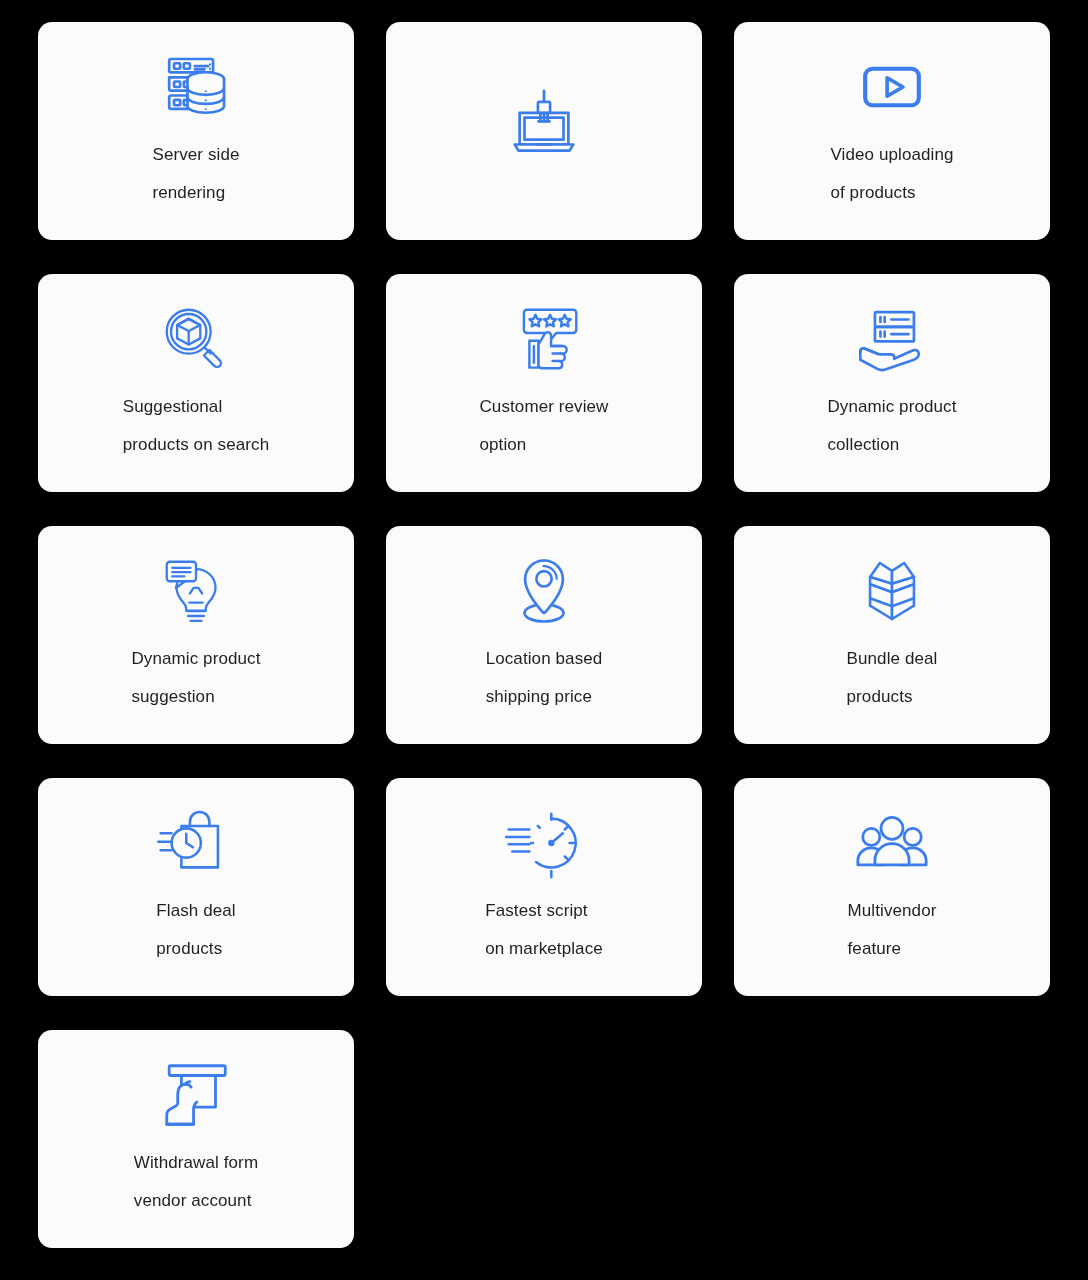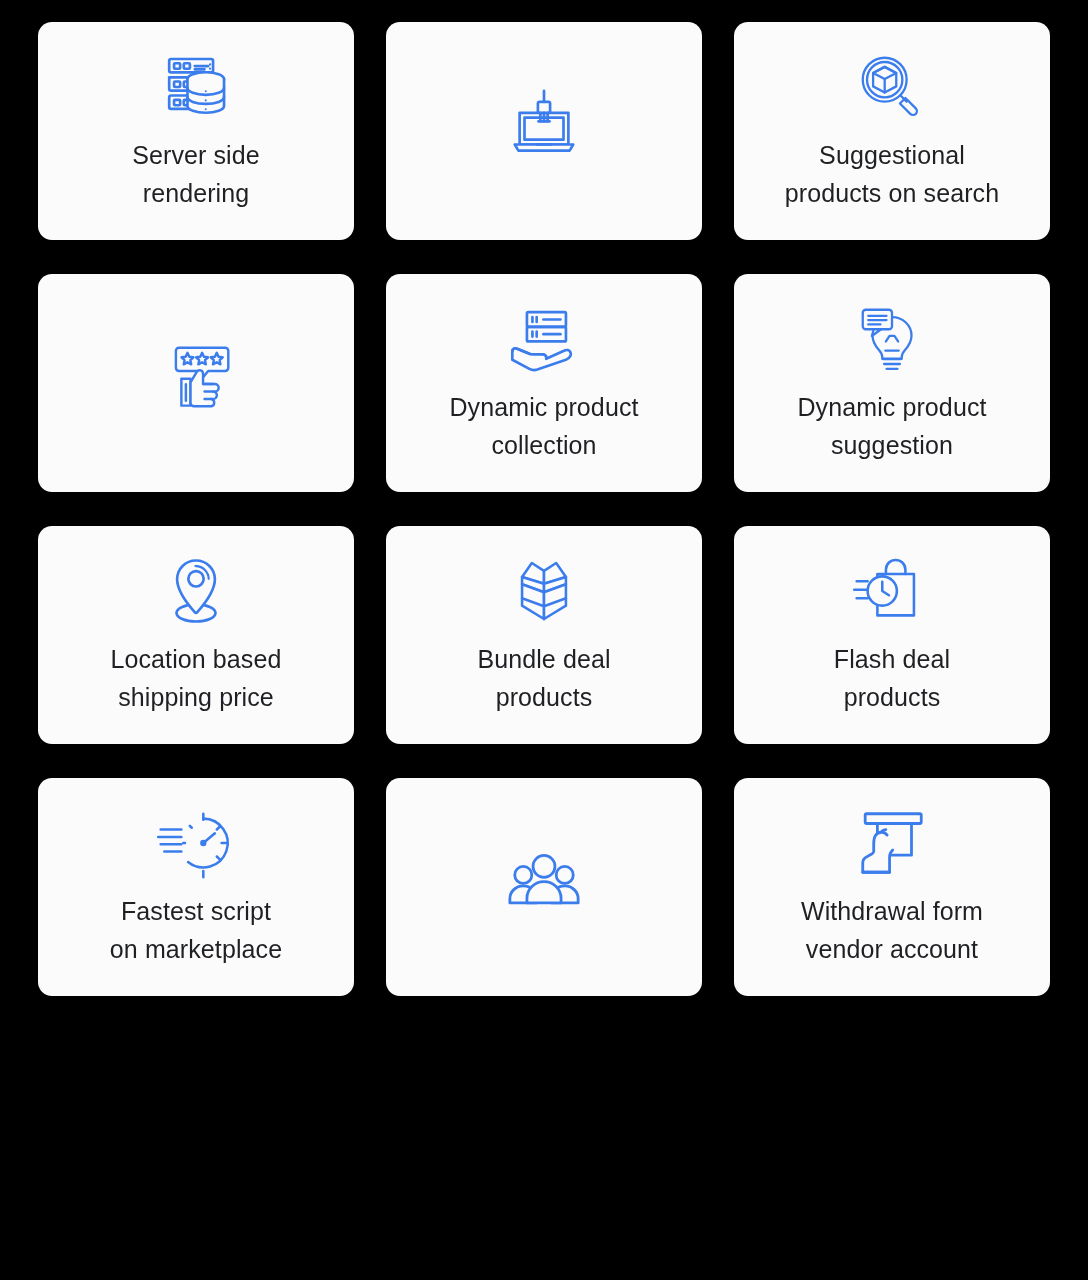--- a/index.html
+++ b/index.html
@@ -48,24 +48,24 @@
   }
 
   .card-icon svg {
     width: 100%;
     height: 100%;
     display: block;
     overflow: visible;
   }
 
   .card-label {
-    font-size: 25px;
+    font-size: 17px;
     line-height: 38px;
     color: #1f2023;
-    text-align: center;
+    text-align: left;
     letter-spacing: 0.1px;
     font-weight: 400;
     white-space: pre-line;
     max-width: 300px;
   }
 </style>
 </head>
 <body>
 
 <div class="feature-grid">
@@ -107,20 +107,30 @@
         <path d="M8 48h48l-3 5H11z" fill="#fbfbfb"></path>
         <path d="M26 48h12"></path>
         <rect x="27" y="13" width="10" height="9" rx="1.3" fill="#fbfbfb"></rect>
         <path d="M32 4v9"></path>
         <path d="M29 22v7M32 22v7M35 22v7"></path>
         <path d="M27.5 29h9"></path>
       </svg>
     </span>
   </div>
 
+  <div class="feature-card">
+    <span class="card-icon">
+      <svg viewBox="0 0 64 64" fill="none" stroke="#3b7ded" stroke-width="3.4" stroke-linecap="round" stroke-linejoin="round">
+        <rect x="10" y="17" width="44" height="30" rx="6"></rect>
+        <path d="M28 24.5l13 7.5-13 7.5z" stroke-width="3"></path>
+      </svg>
+    </span>
+    <div class="card-label">Video uploading
+of products</div>
+  </div>
 
   <div class="feature-card">
     <span class="card-icon">
       <svg viewBox="0 0 64 64" fill="none" stroke="#3b7ded" stroke-width="1.9" stroke-linecap="round" stroke-linejoin="round">
         <circle cx="26" cy="26" r="18"></circle>
         <circle cx="26" cy="26" r="14.5"></circle>
         <path d="M26 15.5l9.5 5v11l-9.5 5-9.5-5v-11z"></path>
         <path d="M26 15.5l9.5 5-9.5 5-9.5-5z"></path>
         <path d="M26 25.5v11"></path>
         <path d="M38.8 38.8l5.2 5.2"></path>
@@ -137,20 +147,22 @@
         <path d="M18 8h38a2.5 2.5 0 0 1 2.5 2.5v14A2.5 2.5 0 0 1 56 27H42l-6 7.5V27H18a2.5 2.5 0 0 1-2.5-2.5v-14A2.5 2.5 0 0 1 18 8z" fill="#fbfbfb"></path>
         <path d="M25 12.2l1.5 3.2 3.4.4-2.5 2.4.65 3.4-3.05-1.7-3.05 1.7.65-3.4-2.5-2.4 3.4-.4z"></path>
         <path d="M37 12.2l1.5 3.2 3.4.4-2.5 2.4.65 3.4-3.05-1.7-3.05 1.7.65-3.4-2.5-2.4 3.4-.4z"></path>
         <path d="M49 12.2l1.5 3.2 3.4.4-2.5 2.4.65 3.4-3.05-1.7-3.05 1.7.65-3.4-2.5-2.4 3.4-.4z"></path>
         <path d="M20 33.5h7.5v22H20z" fill="#fbfbfb"></path>
         <path d="M23.7 38v13.5"></path>
         <path d="M27.5 36.5l5-8.5c1.6-2.6 5.3-1.8 5.3 1.4v8.3h9.7a3.1 3.1 0 0 1 0 6.2h-1.5a3.1 3.1 0 0 1 0 6.2h-1.5a3 3 0 0 1 0 5.9H30.5c-1.6 0-3-1.2-3-2.7z" fill="#fbfbfb"></path>
         <path d="M37.8 37.7h8.4M39 43.9h6.5M39 50.1h5.5"></path>
       </svg>
     </span>
+    <div class="card-label">Customer review
+option</div>
   </div>
 
   <div class="feature-card">
     <span class="card-icon">
       <svg viewBox="0 0 64 64" fill="none" stroke="#3b7ded" stroke-width="2.2" stroke-linecap="round" stroke-linejoin="round">
         <rect x="18" y="10" width="32" height="12" rx="1"></rect>
         <rect x="18" y="22" width="32" height="12" rx="1"></rect>
         <path d="M22.5 14v4M26 14v4"></path>
         <path d="M31.5 16h14"></path>
         <path d="M22.5 26v4M26 26v4"></path>
@@ -244,20 +256,22 @@
     <span class="card-icon">
       <svg viewBox="0 0 64 64" fill="none" stroke="#3b7ded" stroke-width="2.3" stroke-linecap="round" stroke-linejoin="round">
         <circle cx="15" cy="27" r="7" fill="#fbfbfb"></circle>
         <path d="M4 50v-3.5C4 40.7 8.9 36 15 36s11 4.7 11 10.5V50z" fill="#fbfbfb"></path>
         <circle cx="49" cy="27" r="7" fill="#fbfbfb"></circle>
         <path d="M38 50v-3.5C38 40.7 42.9 36 49 36s11 4.7 11 10.5V50z" fill="#fbfbfb"></path>
         <circle cx="32" cy="20" r="9" fill="#fbfbfb"></circle>
         <path d="M18 50v-4c0-7.5 6.3-13.5 14-13.5S46 38.5 46 46v4z" fill="#fbfbfb"></path>
       </svg>
     </span>
+    <div class="card-label">Multivendor
+feature</div>
   </div>
 
 
   <div class="feature-card">
     <span class="card-icon">
       <svg viewBox="0 0 64 64" fill="none" stroke="#3b7ded" stroke-width="2.3" stroke-linecap="round" stroke-linejoin="round">
         <rect x="10" y="8" width="46" height="8" rx="1.2" fill="#fbfbfb"></rect>
         <path d="M20 16h28v26H20z" fill="#fbfbfb"></path>
         <path d="M27 21c-2.6 0-4.6 2.1-4.6 4.7v10.5" fill="#fbfbfb"></path>
         <path d="M28 25.5c-2.4-3.3-7.3-3-9.6.3-1.3 1.9-1.4 3.8-1.4 6.6v6.4c0 .9-.5 1.5-1.3 2l-5.2 3c-1.6 1-2.5 2.6-2.5 4.4V56h22V43.5c0-2.3.9-4.2 2.6-5.8" fill="#fbfbfb"></path>

